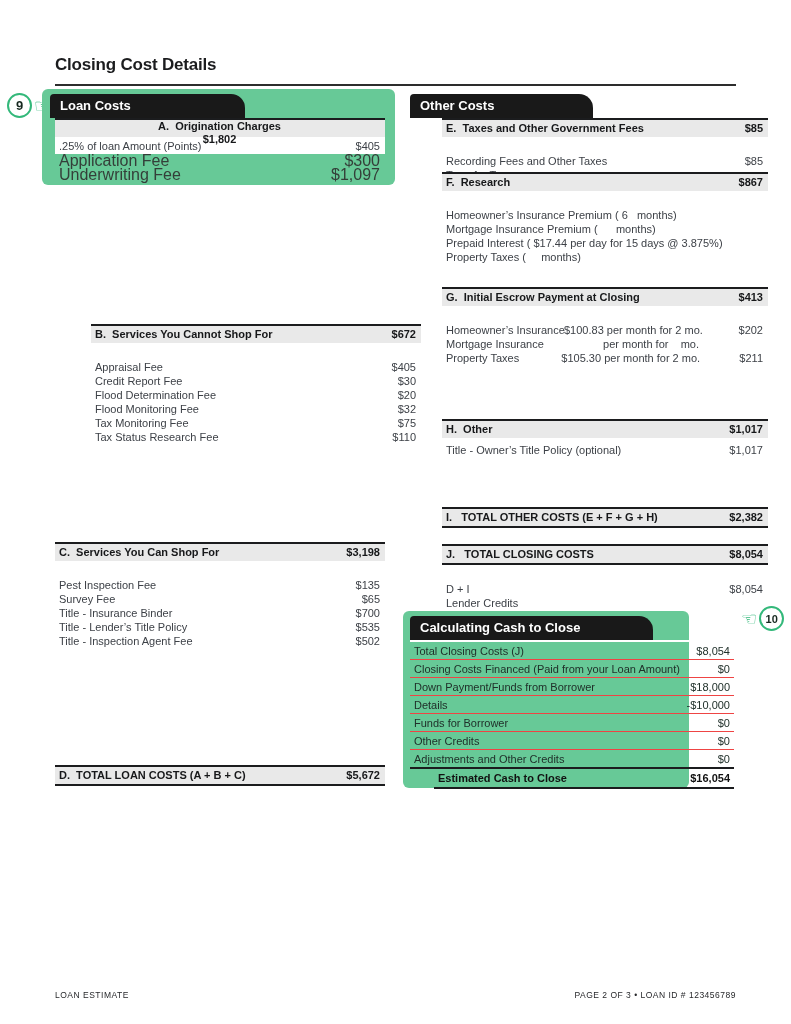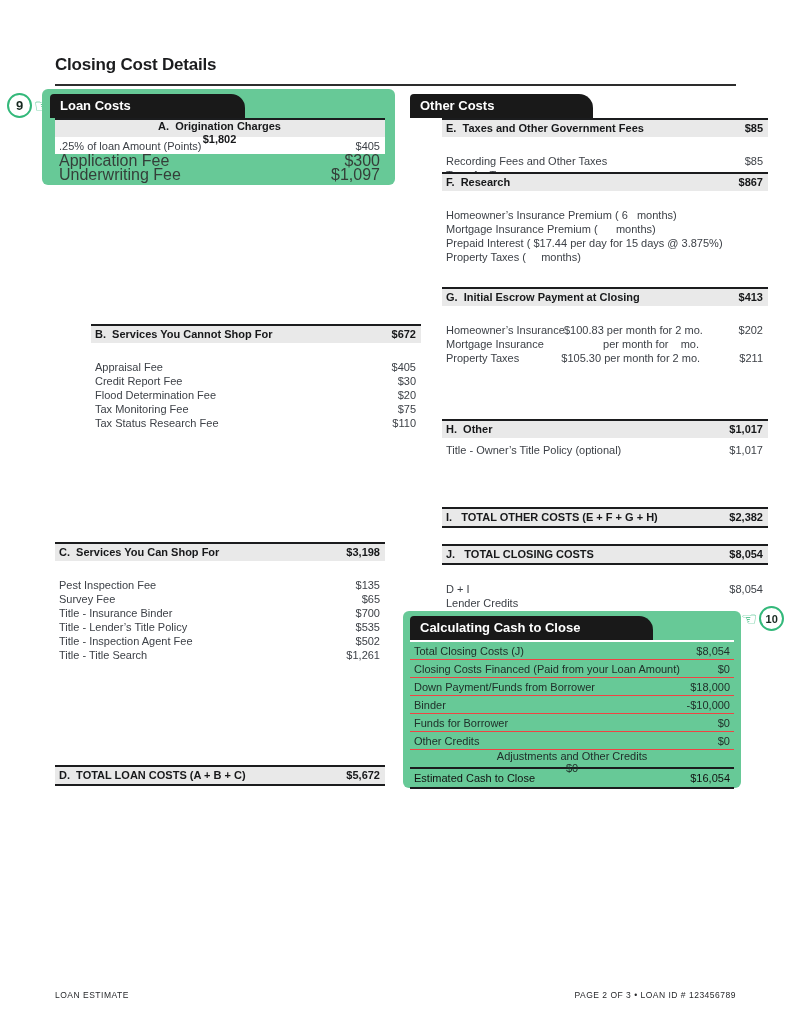--- a/index.html
+++ b/index.html
@@ -31,29 +31,29 @@
   .loan-tab{left:8px;top:5px;width:185px;}
   .loan-tbl{position:absolute;left:13px;top:29px;width:330px;}
   .loan-tbl .sec-header{height:17px;padding:0 5px 0 4px;flex-direction:column;}
   .row-white{display:flex;justify-content:space-between;align-items:center;background:#ffffff;
              height:17px;font-size:11px;color:#3d4147;padding:0 5px 0 4px;white-space:pre;}
   .row-green{display:flex;justify-content:space-between;align-items:center;height:14px;
              font-size:16px;color:#343f39;padding:0 5px 0 4px;white-space:pre;}
 
   .other-tab{left:410px;top:94px;width:173px;}
 
-  .cash-panel{left:403px;top:611px;width:338px;height:177px;}
+  .cash-panel{left:403px;top:611px;width:286px;height:177px;}
   .cash-tab{left:7px;top:5px;width:233px;}
   .cash-rows{position:absolute;left:7px;top:29px;width:324px;border-top:2px solid #ffffff;}
   .cash-row{display:flex;justify-content:space-between;align-items:center;height:17px;
             border-bottom:1px solid #ef4444;font-size:11px;color:#20302a;padding:0 4px;white-space:pre;}
-  .cash-row.pre-total{border-bottom:2px solid #1b1c1e;flex-direction:column;}
+  .cash-row.pre-total{border-bottom:2px solid #1b1c1e;}
   .cash-total{display:flex;justify-content:space-between;align-items:center;height:18px;
-              border-bottom:2px solid #1b1c1e;font-size:11px;font-weight:normal;color:#111;
-              padding:0 4px;white-space:pre;}
+              border-bottom:2px solid #1b1c1e;font-size:11px;font-weight:bold;color:#111;
+              padding:0 4px;white-space:pre;margin-left:24px;}
 
   
   .annot{position:absolute;display:flex;align-items:center;gap:2px;}
   .annot-9{left:7px;top:93px;}
   .annot-10{left:741px;top:606px;}
   .num-circle{min-width:17px;height:17px;padding:2px;border:2px solid #33b87a;border-radius:50%;
               display:flex;align-items:center;justify-content:center;font-weight:bold;
               font-size:13px;color:#16281f;background:#fff;}
   .hand{color:#33b87a;font-size:18px;line-height:18px;}
 
@@ -98,37 +98,37 @@
 
   <div class="sec col-l" style="top:324px;margin-left:36px;">
     <div class="sec-header">
       <span>B.  Services You Cannot Shop For</span>
       <span>$672</span>
     </div>
     <div class="rows">
       <div class="row"><span>Appraisal Fee</span><span>$405</span></div>
       <div class="row"><span>Credit Report Fee</span><span>$30</span></div>
       <div class="row"><span>Flood Determination Fee</span><span>$20</span></div>
+      <div class="row"><span>Flood Monitoring Fee</span><span>$32</span></div>
       <div class="row"><span>Tax Monitoring Fee</span><span>$75</span></div>
       <div class="row"><span>Tax Status Research Fee</span><span>$110</span></div>
     </div>
   </div>
 
   <div class="sec col-l" style="top:542px;">
     <div class="sec-header">
       <span>C.  Services You Can Shop For</span>
       <span>$3,198</span>
     </div>
     <div class="rows">
       <div class="row"><span>Pest Inspection Fee</span><span>$135</span></div>
       <div class="row"><span>Survey Fee</span><span>$65</span></div>
       <div class="row"><span>Title - Insurance Binder</span><span>$700</span></div>
       <div class="row"><span>Title - Lender’s Title Policy</span><span>$535</span></div>
       <div class="row"><span>Title - Inspection Agent Fee</span><span>$502</span></div>
-      <div class="row"><span>Title - Title Search</span><span>$1,261</span></div>
     </div>
   </div>
 
   <div class="sec col-l" style="top:765px;">
     <div class="sec-header total">
       <span>D.  TOTAL LOAN COSTS (A + B + C)</span>
       <span>$5,672</span>
     </div>
   </div>
 
@@ -209,21 +209,21 @@
       <div class="row"><span>Lender Credits</span><span></span></div>
     </div>
   </div>
 
   <div class="green-panel cash-panel">
     <div class="tab cash-tab">Calculating Cash to Close</div>
     <div class="cash-rows">
       <div class="cash-row"><span>Total Closing Costs (J)</span><span>$8,054</span></div>
       <div class="cash-row"><span>Closing Costs Financed (Paid from your Loan Amount)</span><span>$0</span></div>
       <div class="cash-row"><span>Down Payment/Funds from Borrower</span><span>$18,000</span></div>
-      <div class="cash-row"><span>Binder</span><span>-$10,000</span></div>
+      <div class="cash-row"><span>Details</span><span>-$10,000</span></div>
       <div class="cash-row"><span>Funds for Borrower</span><span>$0</span></div>
       <div class="cash-row"><span>Other Credits</span><span>$0</span></div>
       <div class="cash-row pre-total"><span>Adjustments and Other Credits</span><span>$0</span></div>
       <div class="cash-total"><span>Estimated Cash to Close</span><span>$16,054</span></div>
     </div>
   </div>
 
   <div class="annot annot-10">
     <span class="hand">☜</span>
     <span class="num-circle" style="font-size:11px;">10</span>

